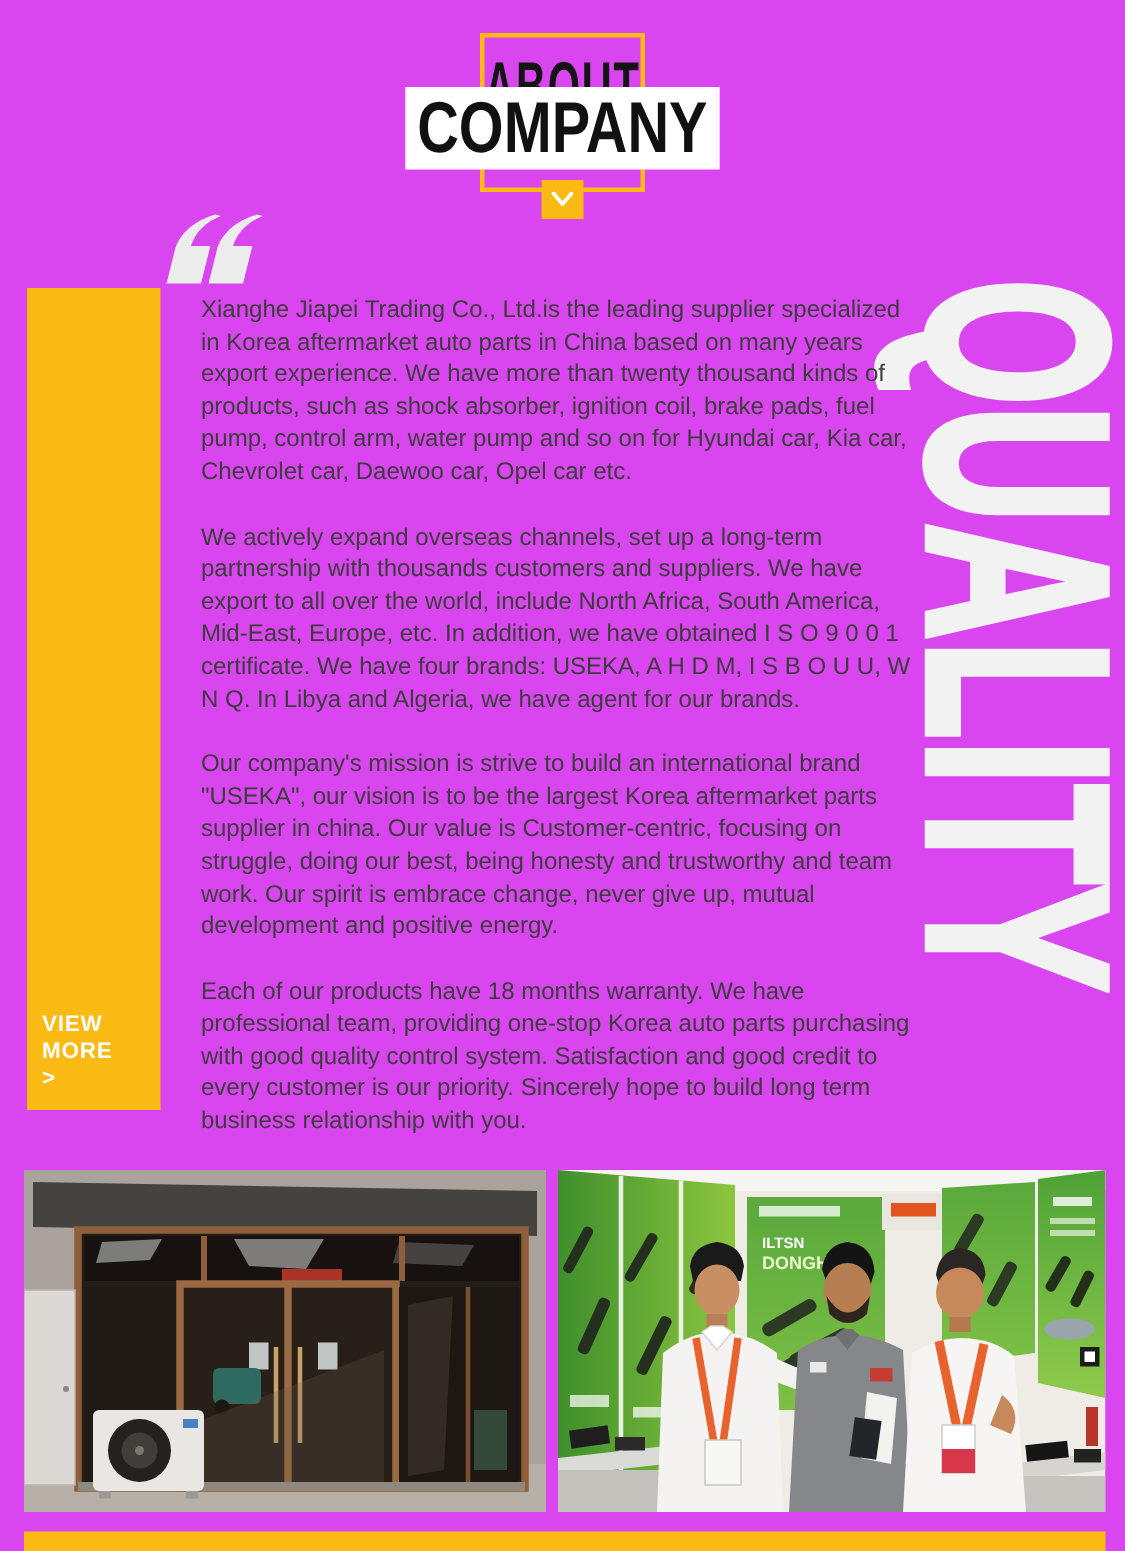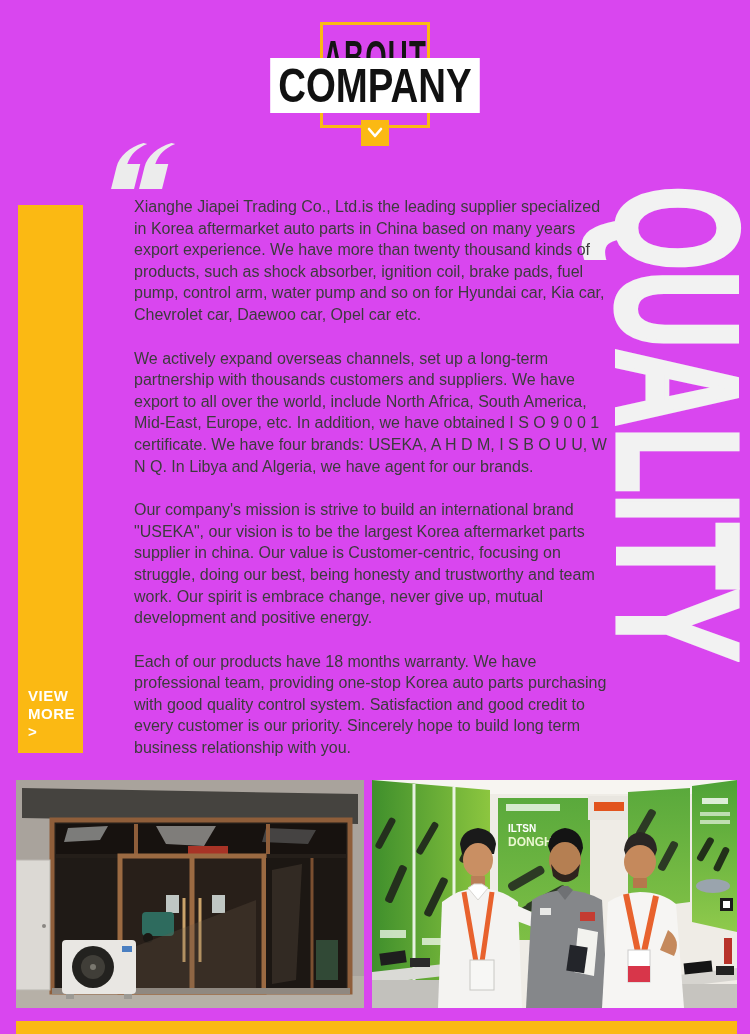--- a/index.html
+++ b/index.html
@@ -30,21 +30,21 @@
     transform:scaleX(0.80); transform-origin:center;
   }
   .chevron-box {
     position:absolute; left:361px; top:120px; width:28px; height:26px;
     background:var(--yellow); display:flex; align-items:center; justify-content:center;
   }
   
   .quote { position:absolute; left:110px; top:141px; }
   
   .accent-bar {
-    position:absolute; left:18px; top:205px; width:65px; height:548px;
+    position:absolute; left:18px; top:192px; width:89px; height:548px;
     background:var(--yellow);
   }
   .view-more {
     position:absolute; left:10px; bottom:12px;
     font-size:15px; font-weight:700; color:#fff; line-height:18px;
     letter-spacing:0.5px; white-space:pre-line; cursor:pointer; border:0;
     background:transparent; text-align:left; font-family:inherit;
   }
   
   .body-text { position:absolute; left:102px; top:196px; width:520px;margin-left:32px; }

